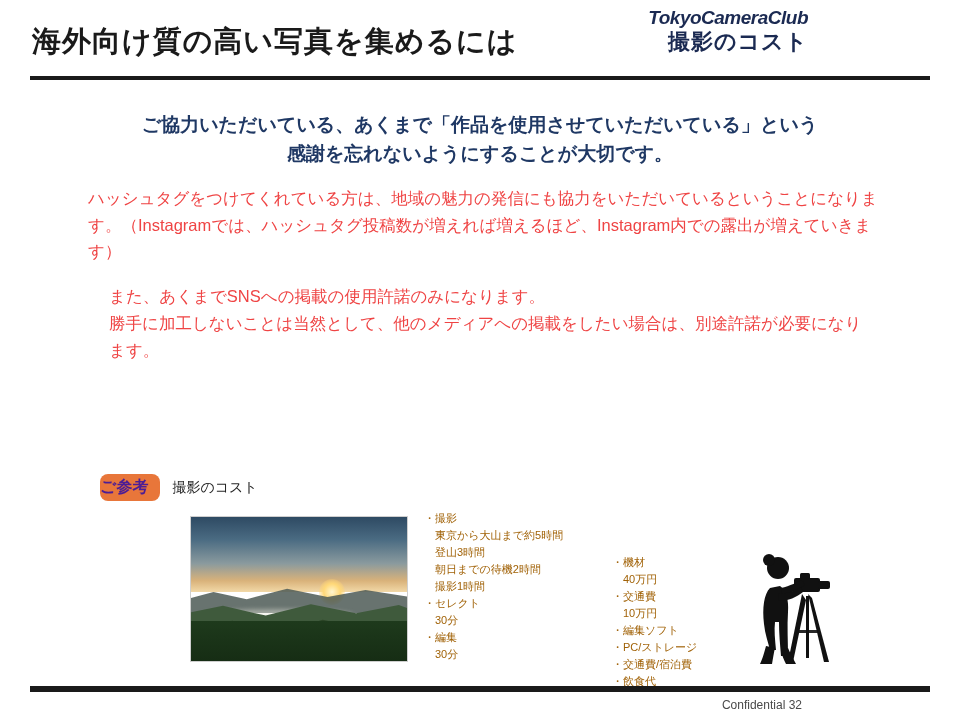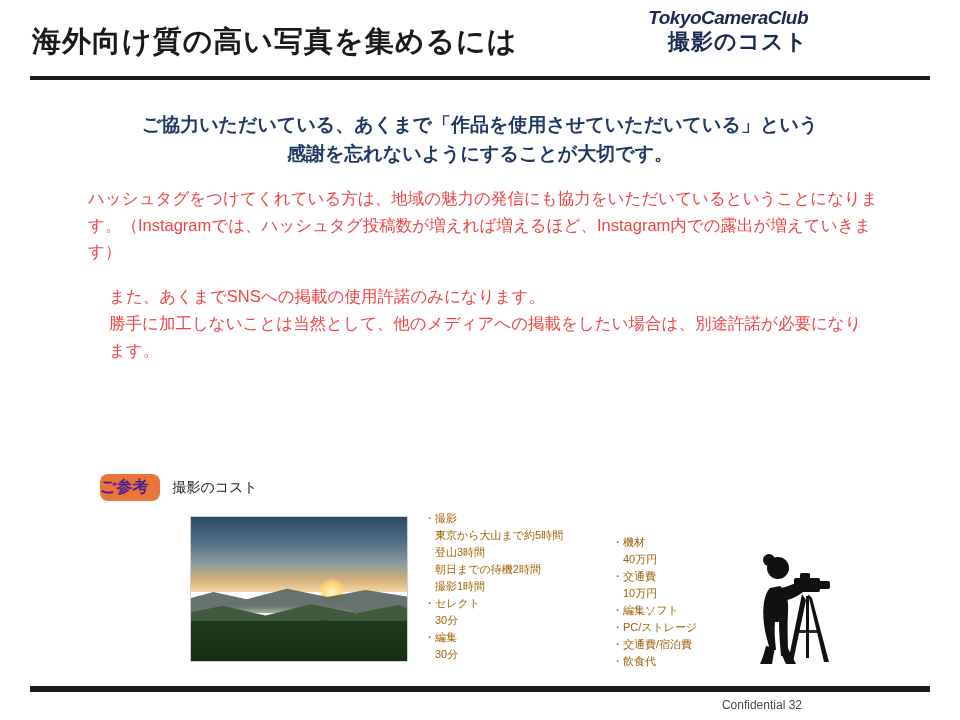--- a/index.html
+++ b/index.html
@@ -196,21 +196,21 @@
     font-size: 11px;
     line-height: 1.55;
     white-space: pre;
   }
   .cost-col-left {
     left: 424px;
     top: 510px;
   }
   .cost-col-right {
     left: 612px;
-    top: 534px;
+    top: 554px;
   }
 
   
   .silhouette {
     position: absolute;
     left: 748px;
     top: 538px;
     width: 120px;
     height: 126px;
   }

